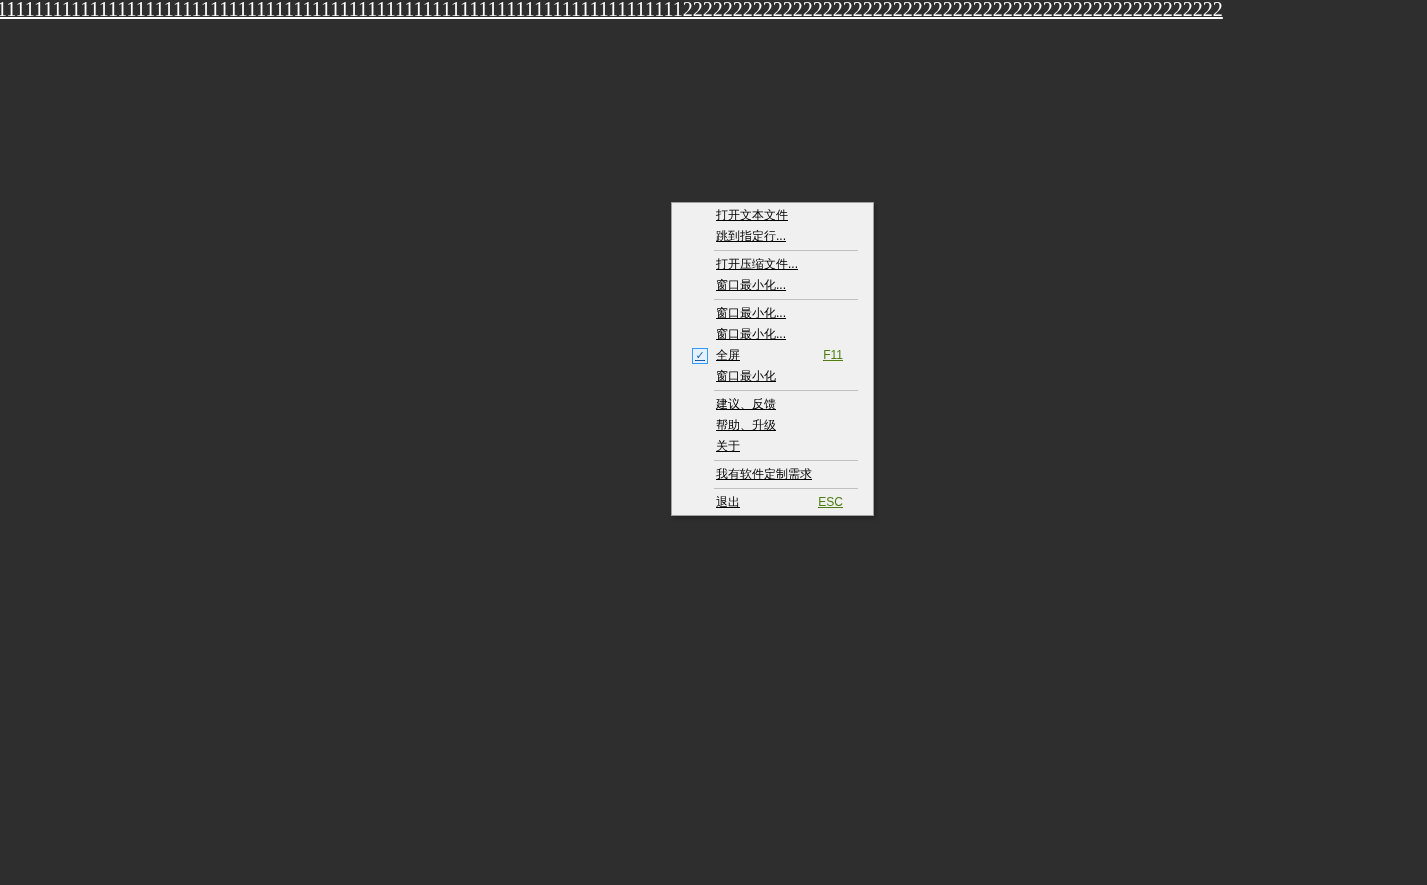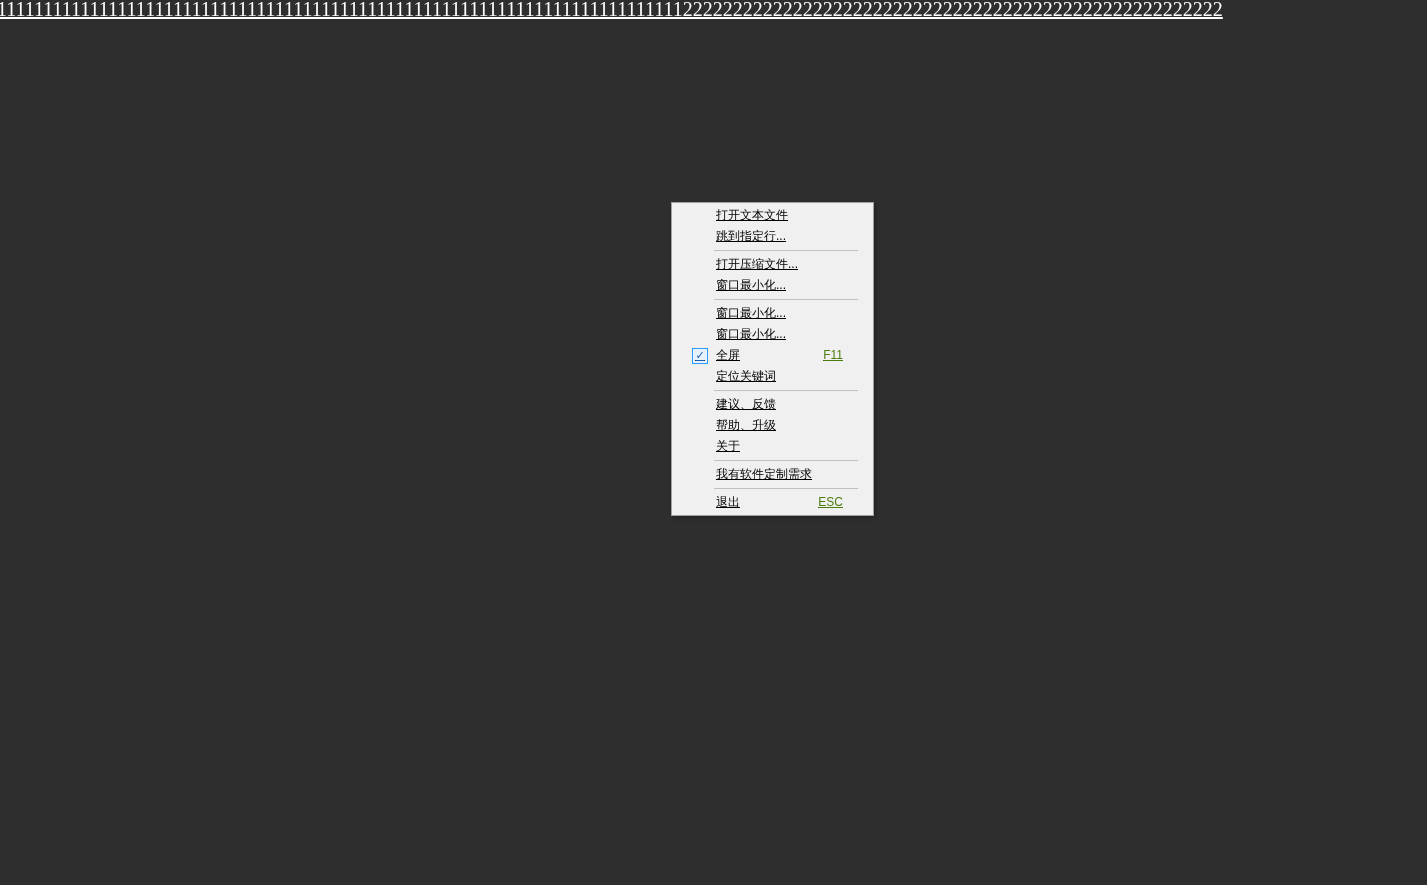--- a/index.html
+++ b/index.html
@@ -130,21 +130,21 @@
   </div>
   <div class="menu-item">
     <span class="menu-icon-col">
       <span class="checked-icon">✓</span>
     </span>
     <span class="menu-label">全屏</span>
     <span class="menu-shortcut">F11</span>
   </div>
   <div class="menu-item">
     <span class="menu-icon-col"></span>
-    <span class="menu-label">定位关键词</span>
+    <span class="menu-label">窗口最小化</span>
   </div>
 
   <div class="menu-separator"></div>
 
   <div class="menu-item">
     <span class="menu-icon-col"></span>
     <span class="menu-label">建议、反馈</span>
   </div>
   <div class="menu-item">
     <span class="menu-icon-col"></span>

